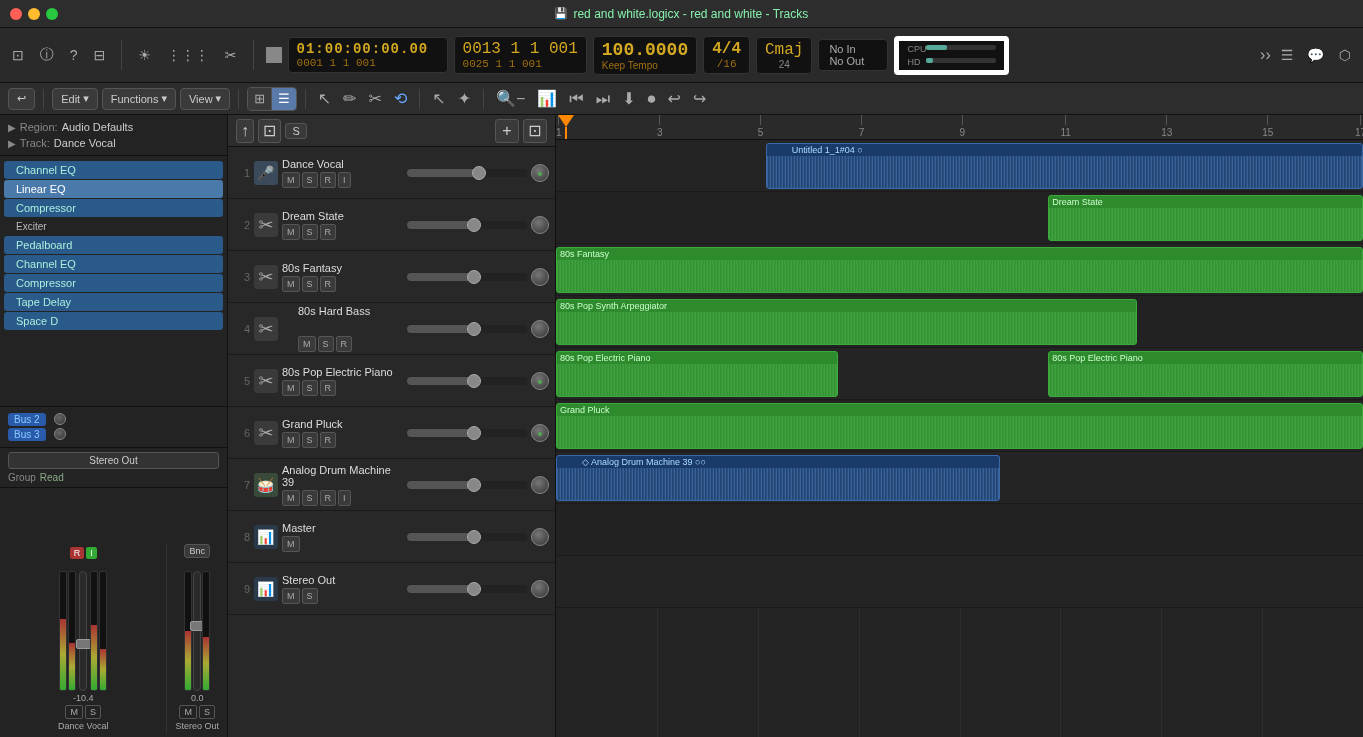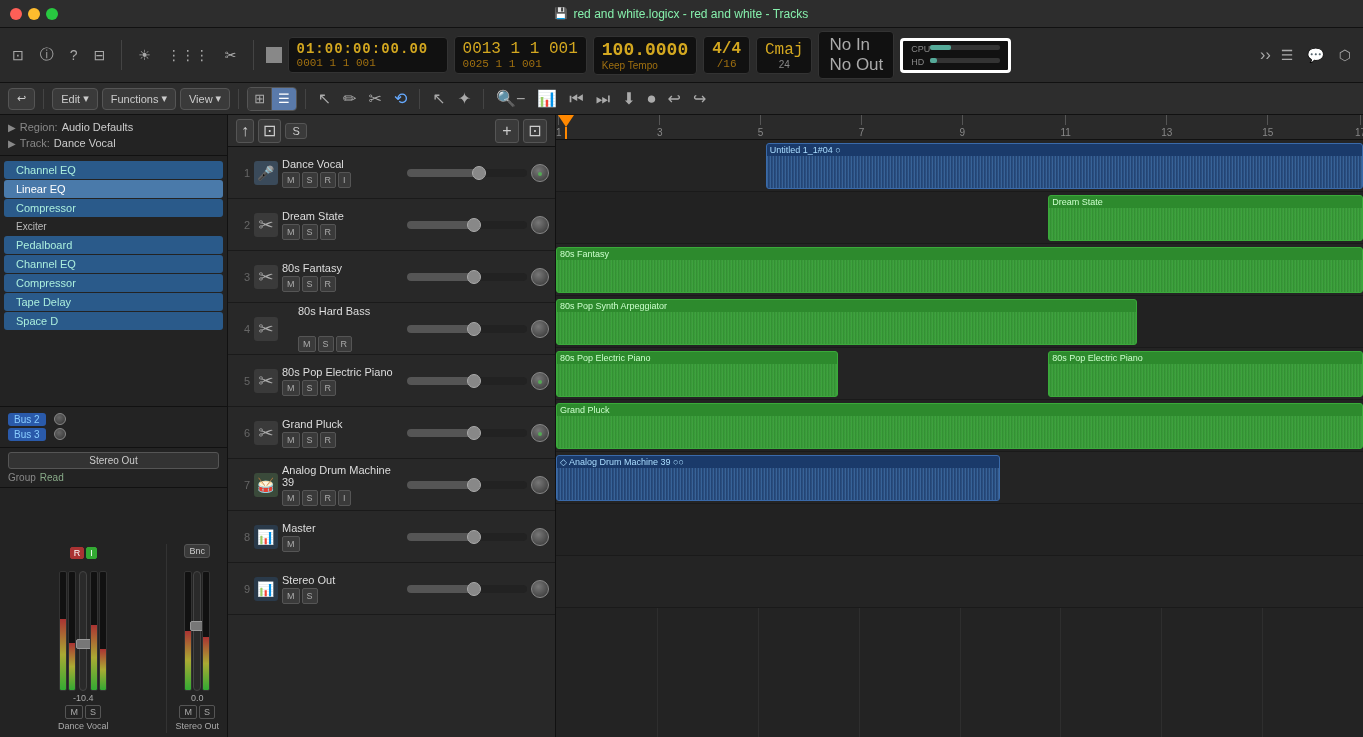--- a/index.html
+++ b/index.html
@@ -181,27 +181,27 @@
     .io-display {
       background: #111;
       border: 1px solid #333;
       border-radius: 4px;
       padding: 3px 10px;
       display: flex;
       flex-direction: column;
       min-width: 70px;
     }
     .io-line {
-      font-size: 17px;
+      font-size: 11px;
       color: #aaa;
     }
 
     .cpu-display {
       background: #111;
-      border: 3px solid #ffffff;
+      border: 5px solid #ffffff;
       border-radius: 4px;
       padding: 3px 8px;
       min-width: 90px;
     }
     .cpu-label { font-size: 9px; color: #888; }
     .cpu-bar-outer { width: 70px; height: 5px; background: #333; border-radius: 2px; margin: 1px 0; }
     .cpu-bar-inner { width: 30%; height: 100%; background: #5a9; border-radius: 2px; }
     .hd-bar-inner { width: 10%; height: 100%; background: #5a9; border-radius: 2px; }
 
     .transport-right {
@@ -632,21 +632,21 @@
       cursor: pointer;
     }
     .region-green { background: #2d8a2d; border: 1px solid #3aaa3a; }
     .region-blue { background: #1a3a6a; border: 1px solid #3a6aaa; }
     .region-label {
       font-size: 9px;
       color: #cfc;
       padding: 1px 3px;
       white-space: nowrap;
     }
-    .region-label-blue { color: #adf; }
+    .region-label-blue { color: #adf; margin-left: 22px; }
     .region-waveform {
       flex: 1;
       background: repeating-linear-gradient(
         90deg,
         transparent,
         transparent 2px,
         rgba(255,255,255,0.05) 2px,
         rgba(255,255,255,0.05) 3px
       );
       position: relative;

